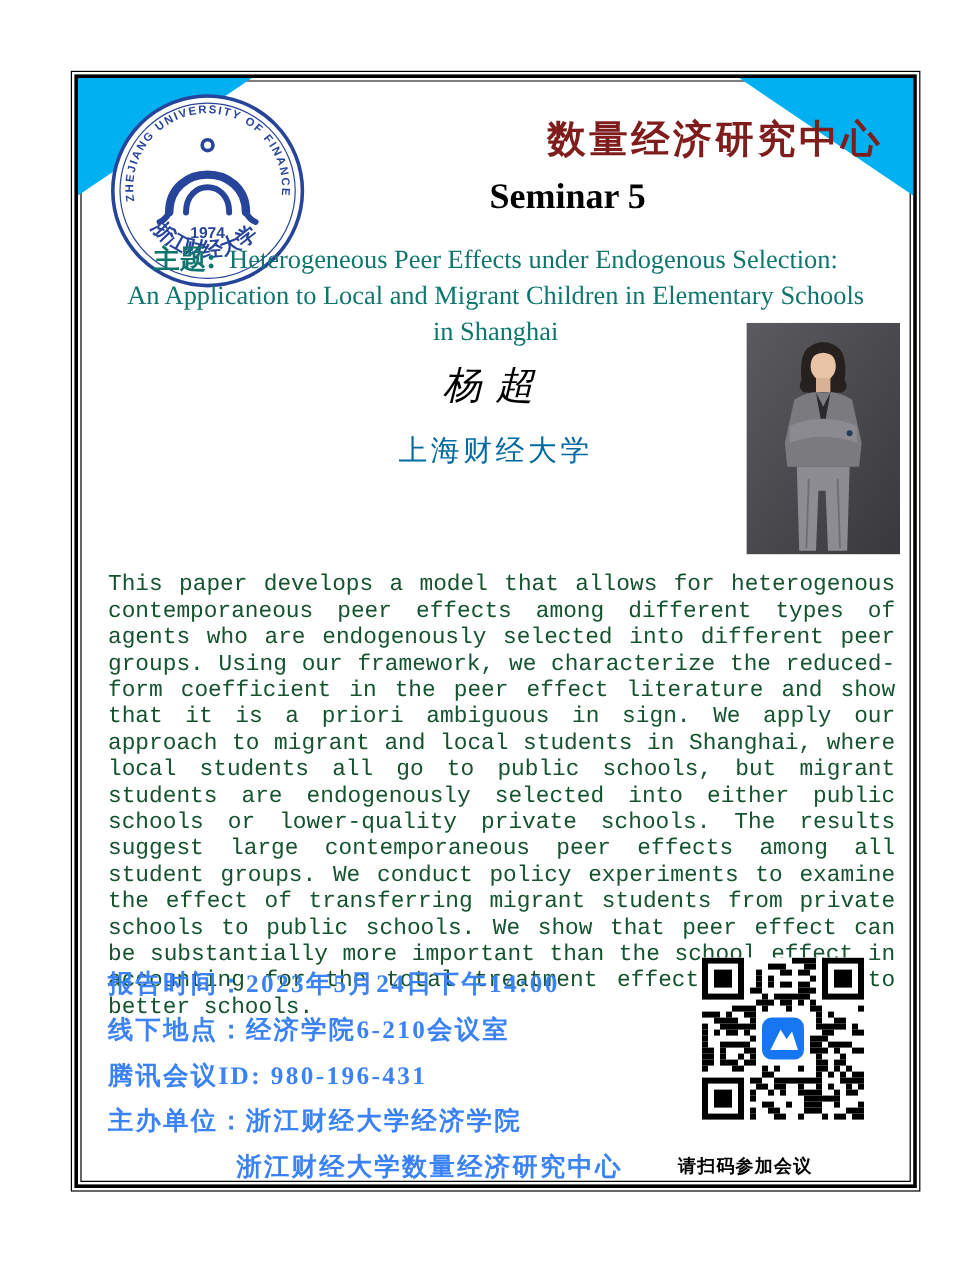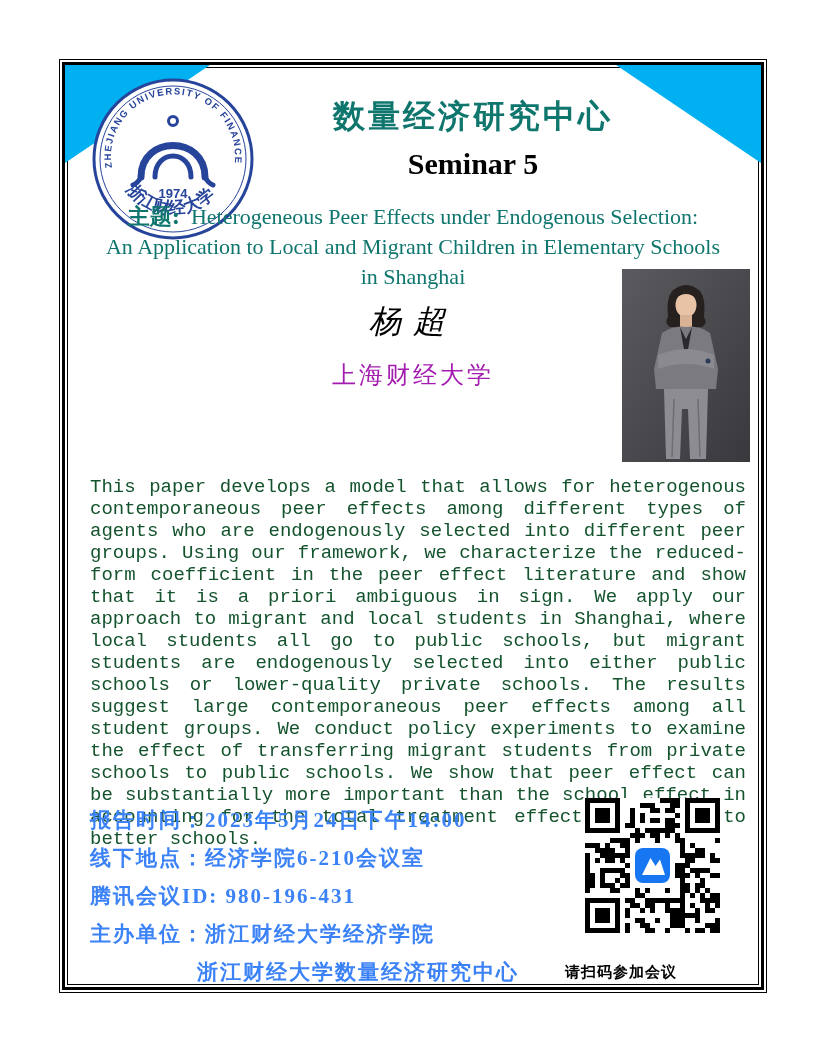--- a/index.html
+++ b/index.html
@@ -15,22 +15,23 @@
     width:100%;height:100%;box-sizing:border-box;border:3px solid #000;
     box-shadow:inset 0 0 0 2px #fff, inset 0 0 0 3px #000;
     position:relative;background:#fff;
   }
   .tri{position:absolute;top:0;width:145px;height:98px;}
   .tri-left{left:0;clip-path:polygon(0 0,100% 0,0 100%);}
   .tri-right{right:0;clip-path:polygon(0 0,100% 0,100% 100%);}
   .logo{position:absolute;left:26px;top:12px;width:164px;height:164px;}
   .title-block{position:absolute;left:145px;right:25px;top:30px;text-align:center;}
   .title-cn{
-    font-size:32px;font-weight:700;letter-spacing:3px;color:#0f766e;
+    font-size:32px;font-weight:700;letter-spacing:3px;color:#7f1d1d;
     font-family:"DejaVu Serif","Liberation Serif",serif;
+    text-align:right;
   }
   .title-en{
     font-size:30px;font-weight:700;margin-top:8px;
     font-family:"Liberation Serif",serif;
   }
   .topic{position:absolute;left:5px;right:5px;top:136px;text-align:center;
     font-size:22px;line-height:30px;color:#0f766e;}
   .topic .lbl{font-weight:700;font-family:"DejaVu Serif",serif;}
   .photo{position:absolute;left:557px;top:204px;width:128px;height:193px;}
   .speaker-name{position:absolute;left:0;right:0;top:235px;text-align:center;
@@ -121,21 +122,21 @@
         <path d="M 36,86 Q 64,74 92,86 L 92,100 Q 64,90 36,100 Z" fill="#8b8a90"></path>
         <circle cx="86" cy="92" r="2.5" fill="#2b3a55"></circle>
 
         <path d="M 42,120 L 86,120 L 84,190 L 68,190 L 66,140 L 60,140 L 58,190 L 44,190 Z" fill="#8d8c92"></path>
         <line x1="52" y1="130" x2="50" y2="188" stroke="#6f6e74" stroke-width="1.5"></line>
         <line x1="76" y1="130" x2="78" y2="188" stroke="#6f6e74" stroke-width="1.5"></line>
       </svg>
     </div>
 
     <div class="speaker-name">杨超</div>
-    <div class="affiliation accent-text" style="color: #a21caf;">上海财经大学</div>
+    <div class="affiliation accent-text" style="color: #0369a1;">上海财经大学</div>
 
     <p class="abstract-body">This paper develops a model that allows for heterogenous contemporaneous peer effects among different types of agents who are endogenously selected into different peer groups. Using our framework, we characterize the reduced-form coefficient in the peer effect literature and show that it is a priori ambiguous in sign. We apply our approach to migrant and local students in Shanghai, where local students all go to public schools, but migrant students are endogenously selected into either public schools or lower-quality private schools. The results suggest large contemporaneous peer effects among all student groups. We conduct policy experiments to examine the effect of transferring migrant students from private schools to public schools. We show that peer effect can be substantially more important than the school effect in accounting for the total treatment effect of moving to better schools.</p>
 
     <div class="details">
       <div class="detail-line"><span>报告时间：</span><span>2023年5月24日下午14:00</span></div>
       <div class="detail-line"><span>线下地点：</span><span>经济学院6-210会议室</span></div>
       <div class="detail-line"><span>腾讯会议ID: </span><span>980-196-431</span></div>
       <div class="detail-line"><span>主办单位：</span><span>浙江财经大学经济学院</span></div>
       <div class="detail-line indent"><span>浙江财经大学数量经济研究中心</span></div>
     </div>

